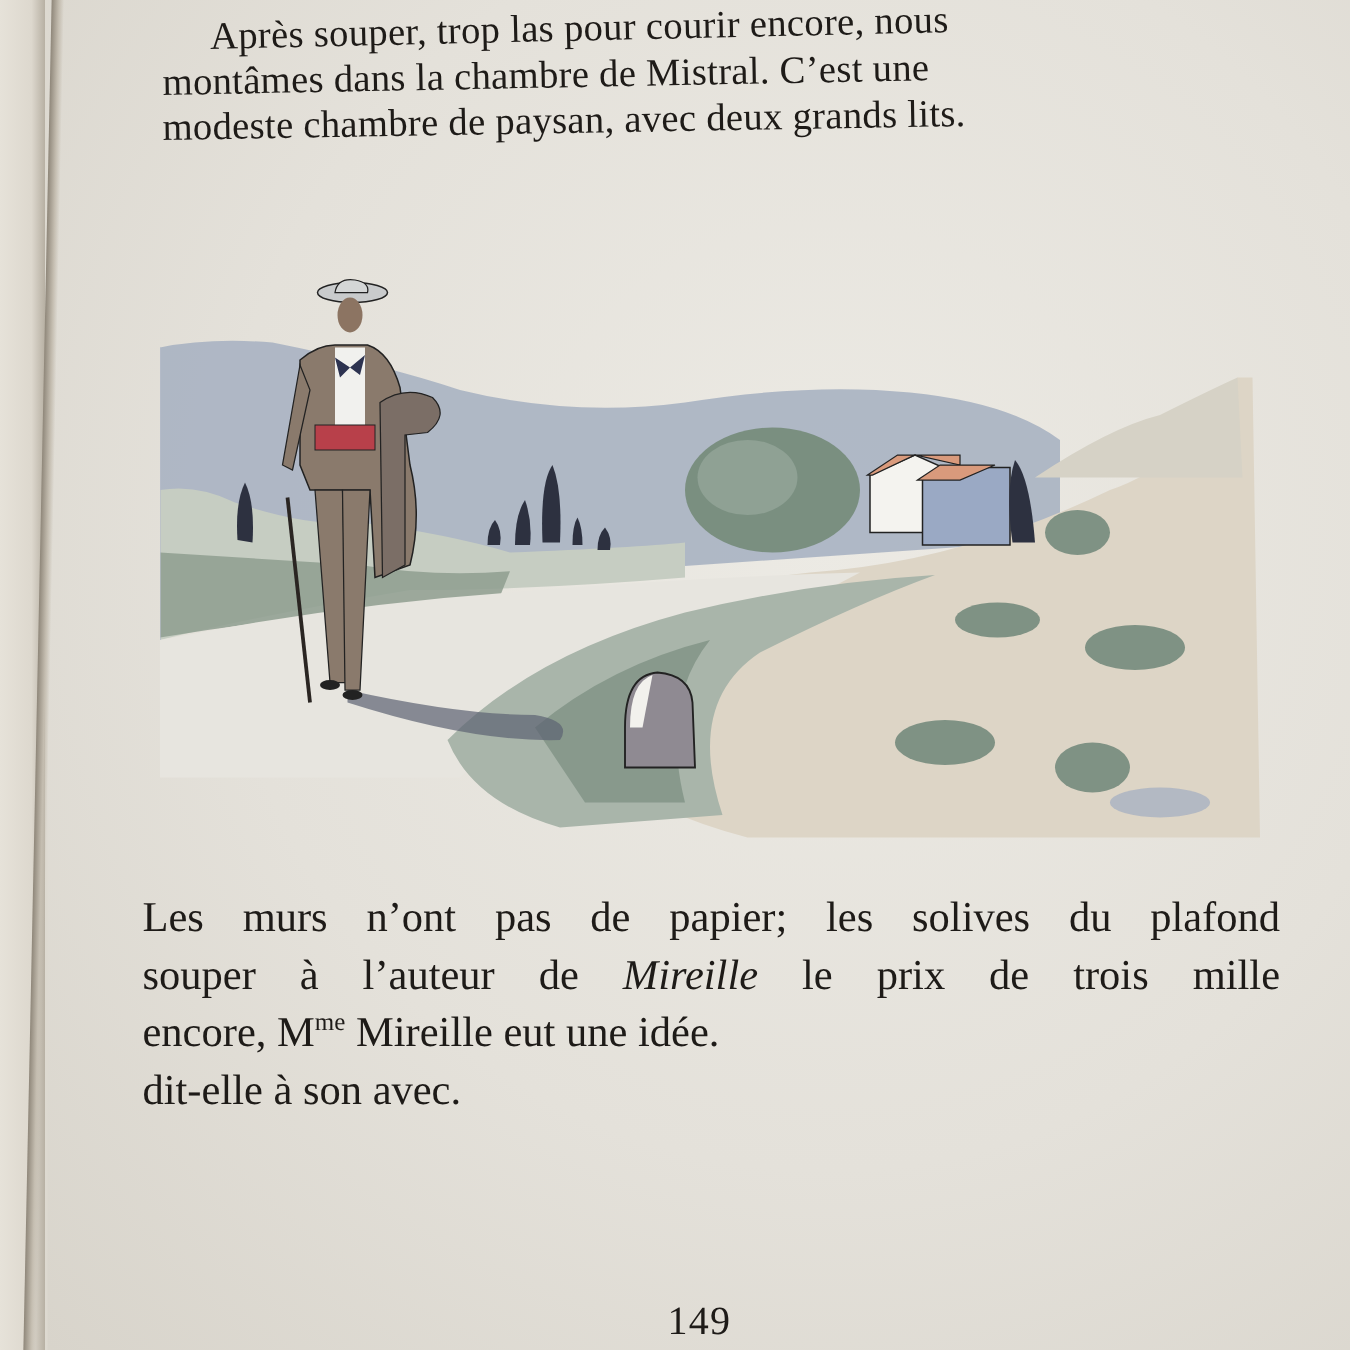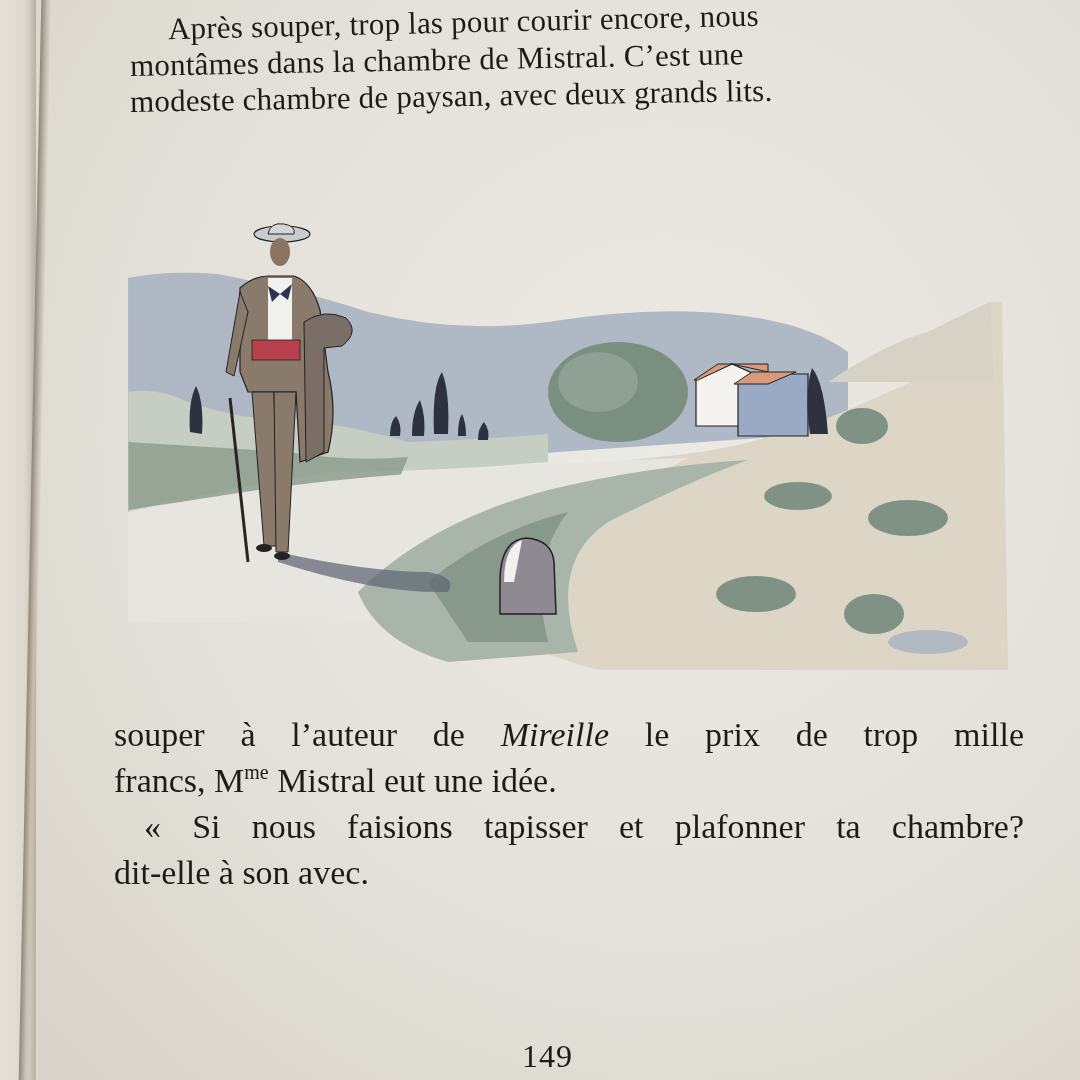--- a/index.html
+++ b/index.html
@@ -41,21 +41,21 @@
       position: absolute; left: 114px; top: 712px; width: 910px;
       font-family: "Liberation Serif", serif; font-size: 34px; line-height: 46px;
     }
     .para-bottom .line { display: block; white-space: nowrap; text-align: justify; text-align-last: justify; }
     .para-bottom .line.last { text-align-last: left; }
     .para-bottom .line.indent { padding-left: 30px; }
     .para-bottom i { font-style: italic; }
     .para-bottom sup { font-size: 20px; vertical-align: 13px; line-height: 0; }
 
     .page-number {
-      position: absolute; left: 522px; top: 1038px;
+      position: absolute; left: 534px; top: 1038px;
       font-family: "Liberation Serif", serif; font-size: 32px; letter-spacing: 1px;
     }
   </style>
 </head>
 <body>
 
 <div class="facing-page"></div>
 <div class="page"></div>
 <div class="gutter"></div>
 
@@ -134,19 +134,19 @@
 
     <line x1="102" y1="176" x2="120" y2="340" stroke="#2a2522" stroke-width="3"></line>
 
     <path d="M112 70 L98 150 L106 154 L120 90 Z" fill="#8a7a6c" stroke="#222" stroke-width="1"></path>
 
     <path d="M0 290 L0 56" stroke="#b8beca" stroke-width="1"></path>
   </svg>
 </div>
 
 <div class="para-bottom">
-  <span class="line"><span>souper à l’auteur de </span><i>Mireille</i><span> le prix de trop mille</span></span>
-  <span class="line last"><span>francs, M</span><sup>me</sup><span> Mistral eut une idée.</span></span>
-  <span class="line indent">« Si nous faisions tapisser et plafonner ta chambre?</span>
+  <span class="line">Les murs n’ont pas de papier; les solives du plafond</span>
+  <span class="line"><span>souper à l’auteur de </span><i>Mireille</i><span> le prix de trois mille</span></span>
+  <span class="line last"><span>encore, M</span><sup>me</sup><span> Mireille eut une idée.</span></span>
   <span class="line last">dit-elle à son avec.</span>
 </div>
 
 <div class="page-number">149</div>
 
 </body></html>

